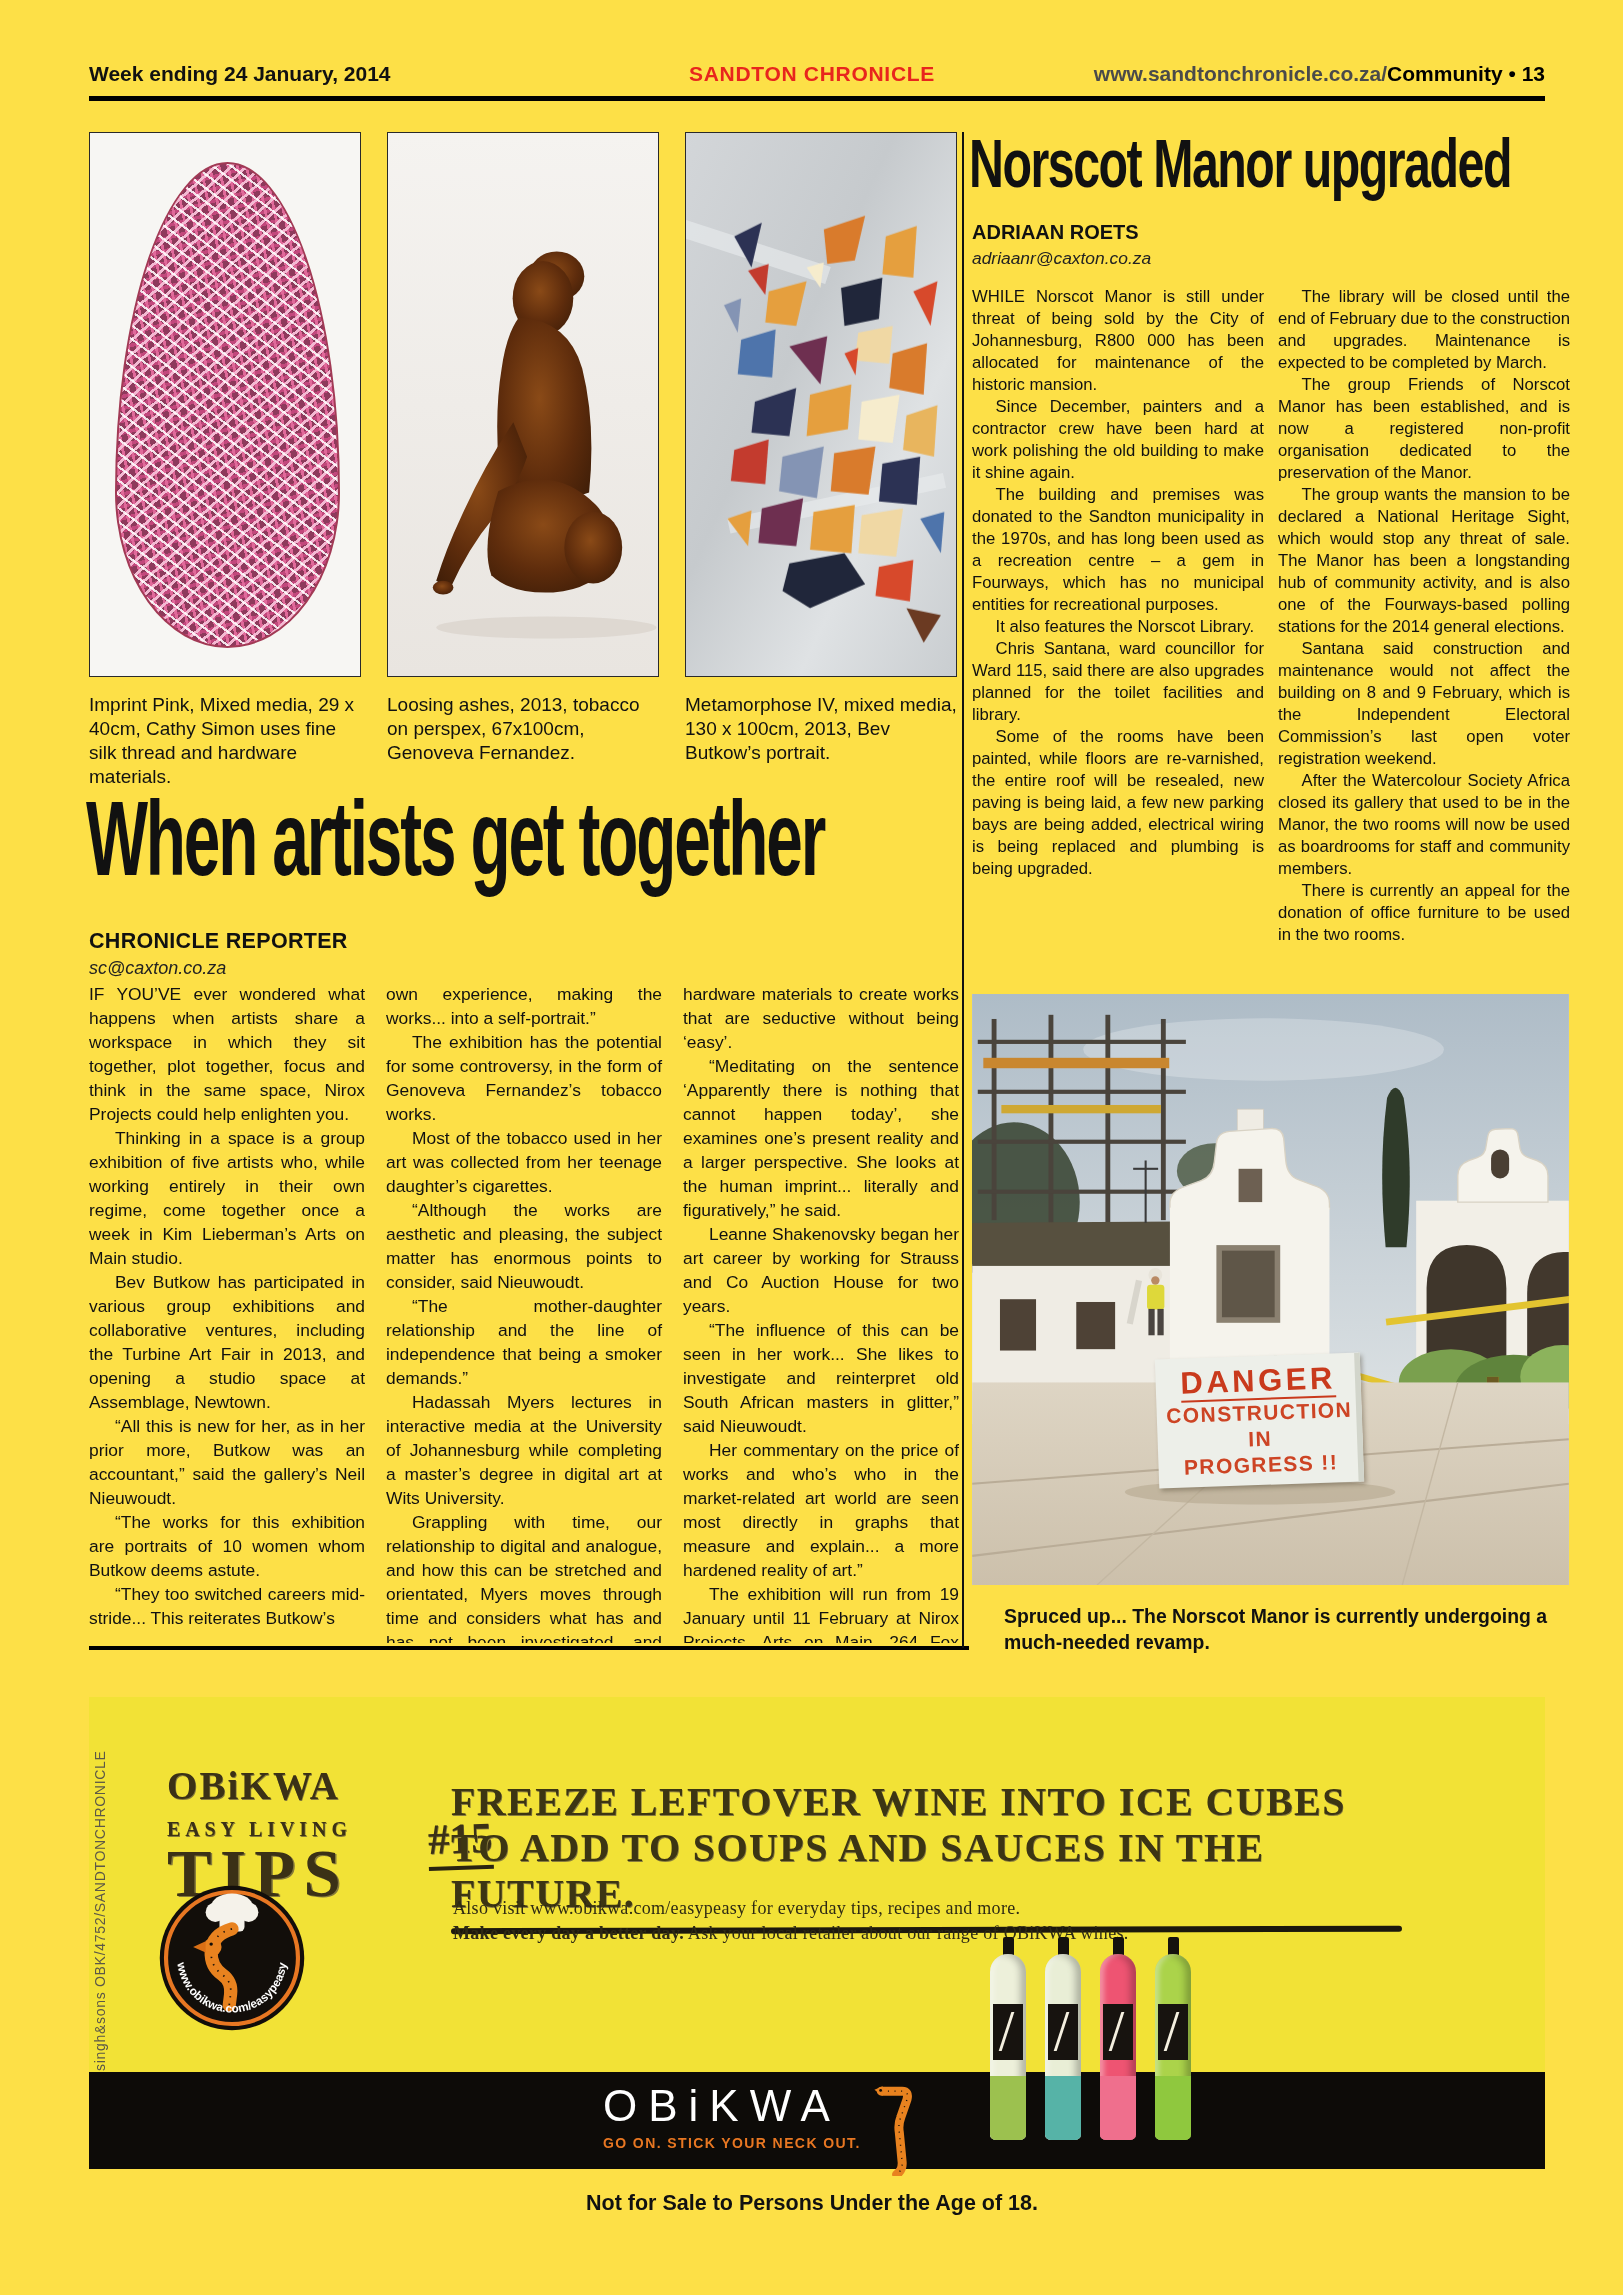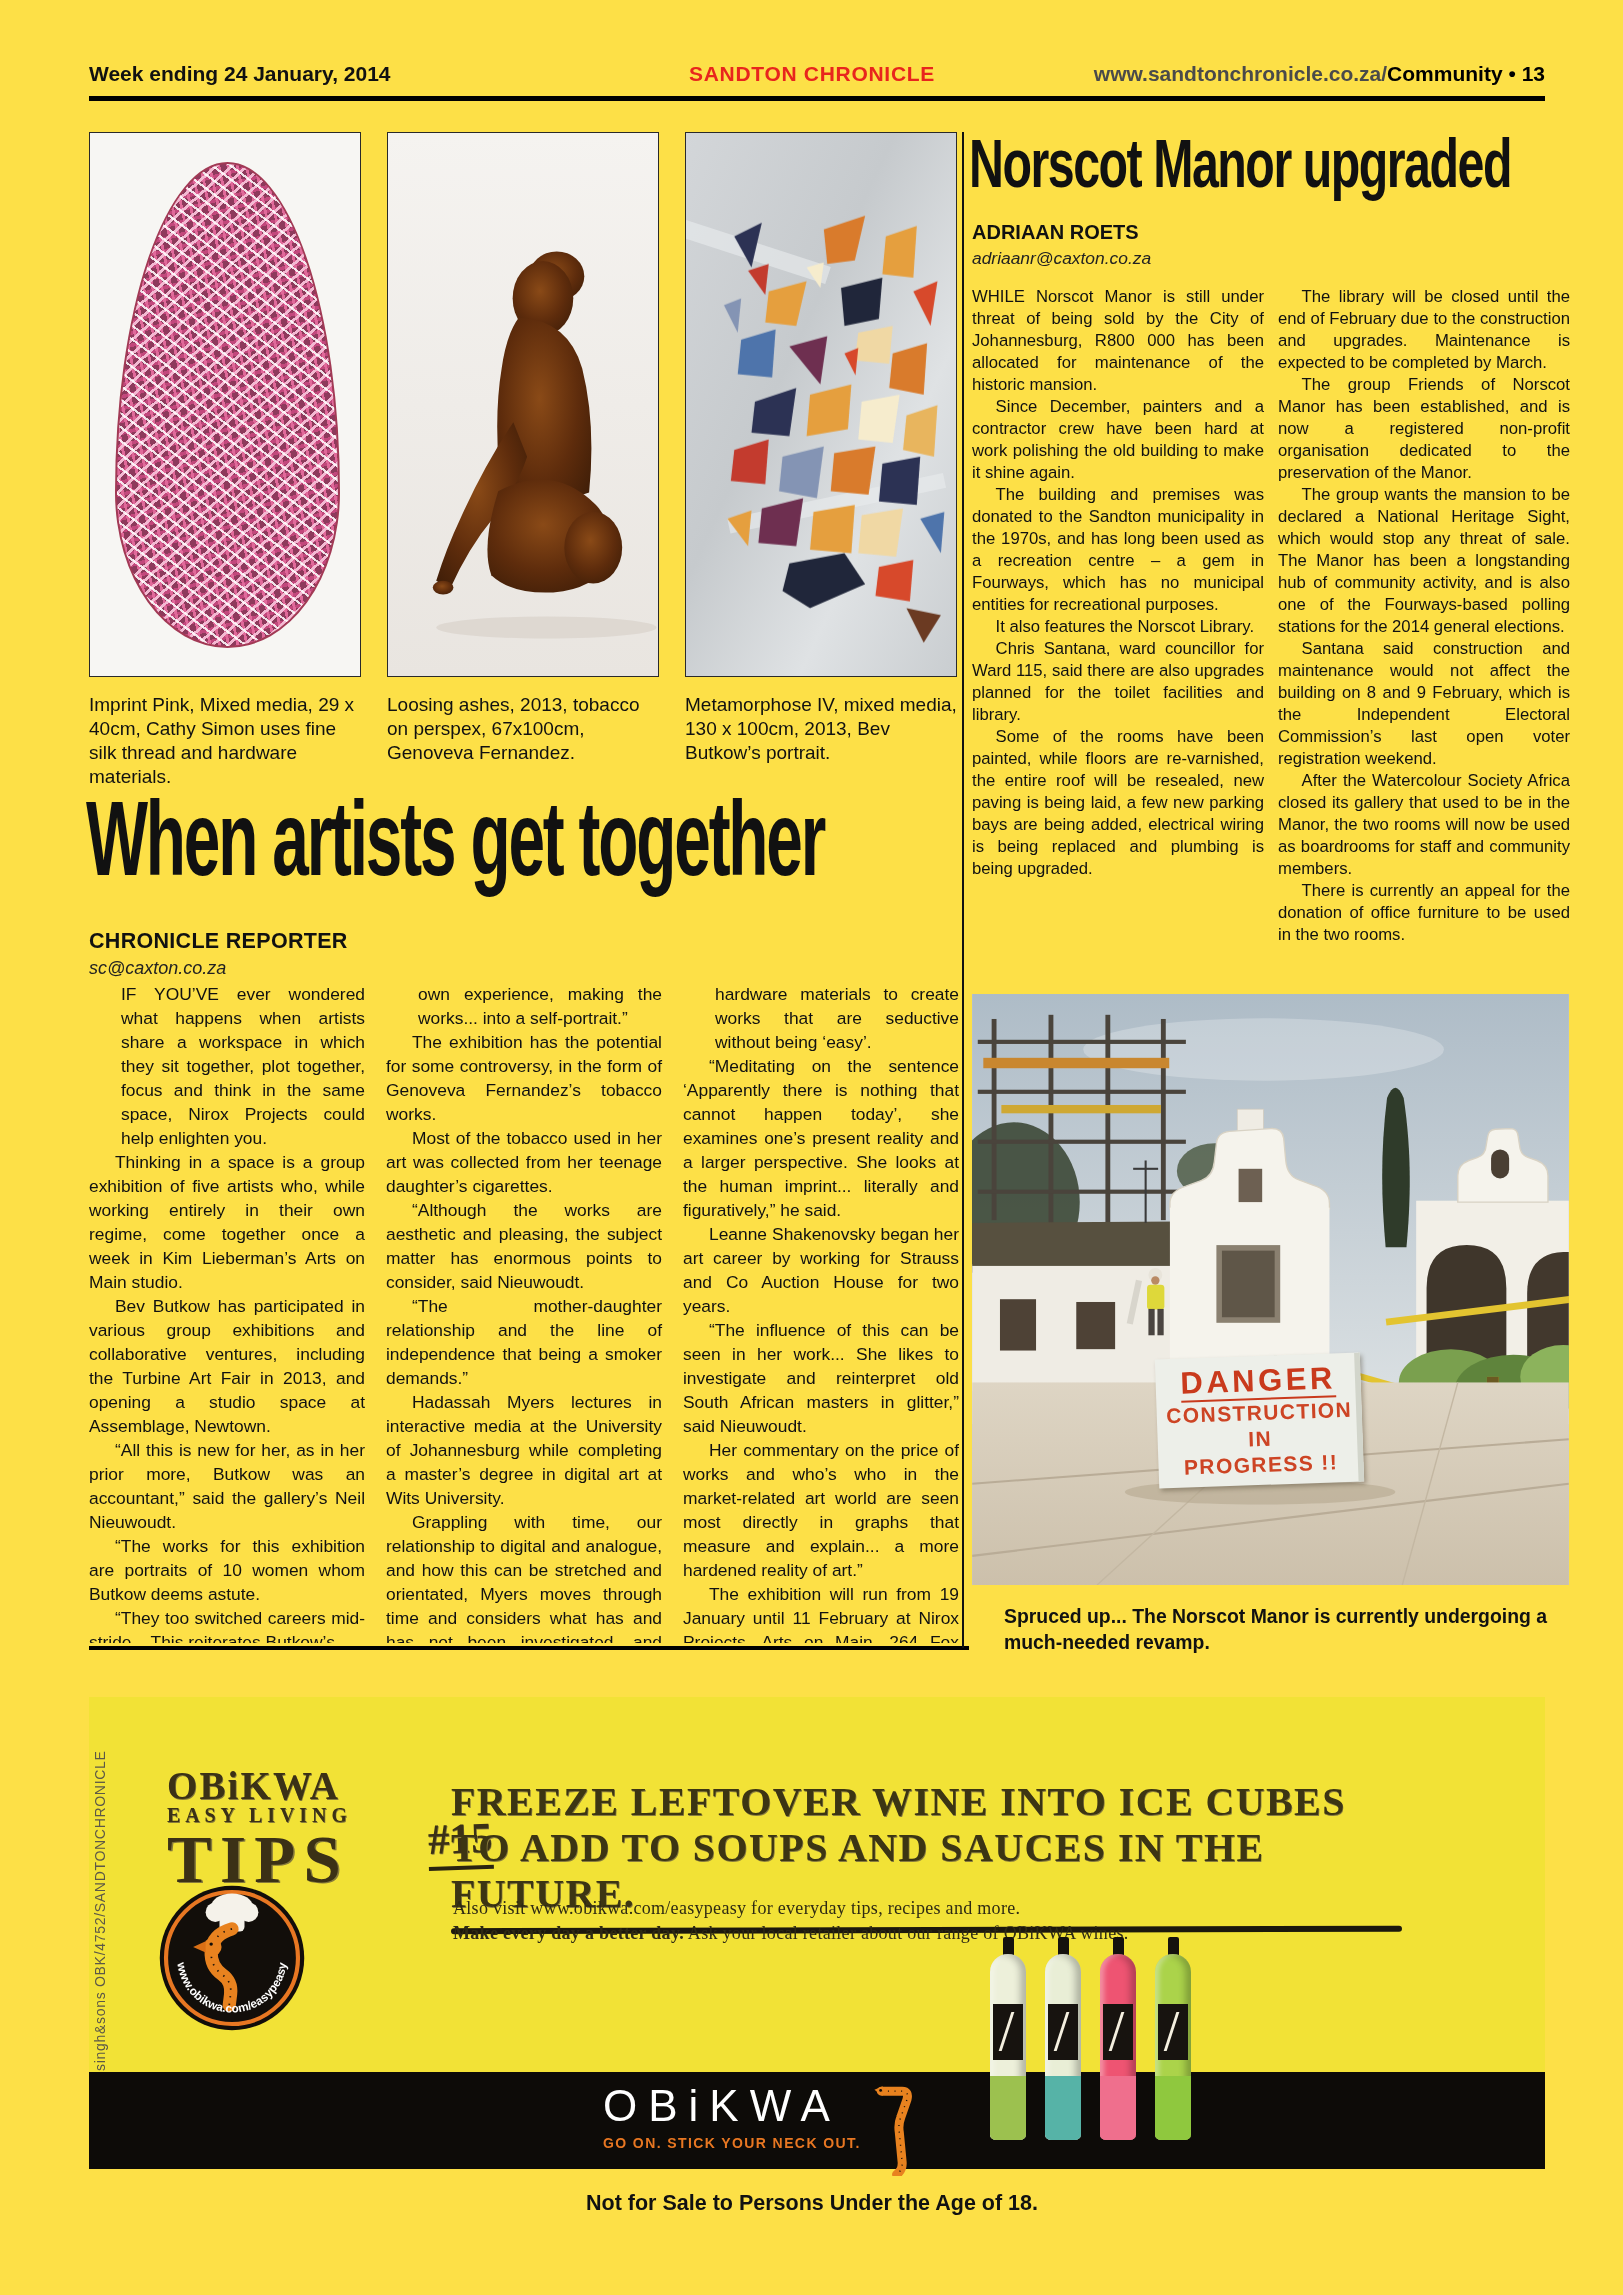--- a/index.html
+++ b/index.html
@@ -30,21 +30,21 @@
   .cap-row{position:absolute;left:89px;top:693px;display:flex;gap:26px;}
   .caption{width:272px;font-size:19px;font-weight:normal;line-height:24px;}
   
   .big-headline{position:absolute;left:86px;top:772px;font-size:106px;font-weight:800;
      letter-spacing:-3.5px;white-space:nowrap;transform:scaleX(.62);transform-origin:0 0;line-height:1.25;}
   .byline{position:absolute;left:89px;top:929px;font-size:21.5px;font-weight:800;letter-spacing:0.3px;}
   .byline-email{position:absolute;left:89px;top:958px;font-size:18px;font-style:italic;color:#222;}
   .cols{position:absolute;left:89px;top:982px;width:870px;height:661px;display:flex;gap:21px;overflow:hidden;}
   .col{width:276px;font-size:17.4px;line-height:24px;text-align:justify;}
   .col p{margin:0;text-indent:26px;}
-  .col p:first-child{text-indent:0;margin-left:32px;}
+  .col p:first-child{text-indent:0;}
   .art-rule{position:absolute;left:89px;top:1646px;width:880px;height:3.5px;background:#000;}
   .v-rule{position:absolute;left:962px;top:132px;width:2.1px;height:1516px;background:#111;}
   
   .nor-headline{position:absolute;left:969px;top:124px;font-size:69px;font-weight:800;
      letter-spacing:-2.1px;white-space:nowrap;transform:scaleX(.70);transform-origin:0 0;}
   .nor-byline{position:absolute;left:972px;top:221px;font-size:20px;font-weight:800;}
   .nor-email{position:absolute;left:972px;top:248px;font-size:17.4px;font-style:italic;color:#222;}
   .nor-cols{position:absolute;left:972px;top:286px;width:598px;height:658px;display:flex;gap:14px;overflow:hidden;}
   .nor-col{width:292px;font-size:16.7px;line-height:22px;text-align:justify;}
   .nor-col p{margin:0;text-indent:23.6px;}
@@ -57,21 +57,21 @@
   .sign-l1{font-size:31px;font-weight:800;color:#c93a1c;letter-spacing:3.5px;display:inline-block;border-bottom:2.8px solid #c93a1c;line-height:35px;}
   .sign-l2{font-size:21px;font-weight:800;color:#cd4424;letter-spacing:1.4px;line-height:26px;}
   .photo-cap{position:absolute;left:972px;top:1603px;width:597px;font-size:19.4px;font-weight:bold;line-height:26px;margin-left:32px;}
   
   .ad{position:absolute;left:89px;top:1697px;width:1456px;height:472px;background:#f2e236;}
   .ad-black{position:absolute;left:0;top:375px;width:100%;height:97px;background:#0d0b08;}
   .side-credit{position:absolute;left:2.8px;top:12.5px;height:361px;writing-mode:vertical-rl;transform:rotate(180deg);
      font-size:14px;color:#5c5848;letter-spacing:0.7px;}
   .ad-logo{position:absolute;left:78px;top:69px;color:#3b3116;font-family:"Liberation Serif",serif;line-height:1;}
   .ad-logo .l1{font-size:39px;font-weight:bold;letter-spacing:2.1px;text-shadow:0.7px 0.7px 0 #867a3a;}
-  .ad-logo .l2{font-size:20px;font-weight:bold;letter-spacing:4.9px;margin-top:0;text-shadow:0.7px 0.7px 0 #867a3a;}
+  .ad-logo .l2{font-size:20px;font-weight:bold;letter-spacing:4.9px;margin-top:14px;text-shadow:0.7px 0.7px 0 #867a3a;}
   .ad-logo .l3{font-size:67px;font-weight:bold;letter-spacing:8.3px;margin-top:1.4px;text-shadow:1.4px 1.4px 0 #867a3a;}
   .tip-num{position:absolute;left:339px;top:117px;font-family:"Liberation Serif",serif;font-size:43px;font-weight:bold;
      color:#3b3116;border-bottom:4.2px solid #2a2410;transform:rotate(-2deg);padding-bottom:2.8px;text-shadow:0.7px 0.7px 0 #867a3a;}
   .ad-headline{position:absolute;left:362px;top:82px;width:986px;font-family:"Liberation Serif",serif;
      font-weight:bold;color:#3c3513;font-size:40px;line-height:46px;letter-spacing:1.4px;text-shadow:0.7px 0.7px 0 #8a7d3e;}
   .ad-underline{width:951px;height:6.2px;background:#1c180d;margin-top:9.7px;border-radius:3.5px;transform:rotate(-.15deg);}
   .ad-body{position:absolute;left:364px;top:199px;width:902px;font-family:"Liberation Serif",serif;
      font-size:18px;line-height:25px;color:#2e2a14;letter-spacing:0.3px;}
   .badge{position:absolute;left:68px;top:186px;width:150px;height:150px;}
   .obikwa-footer{position:absolute;left:514px;top:387px;display:flex;align-items:flex-start;gap:12.5px;color:#fff;}

